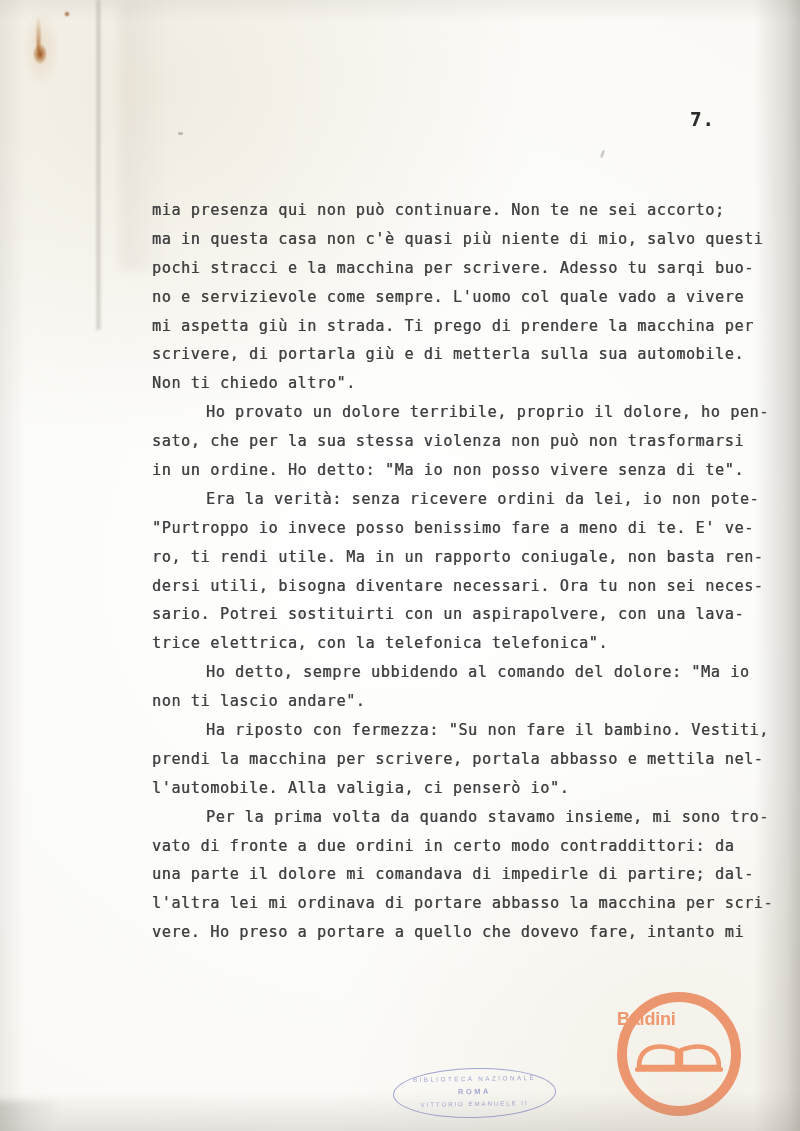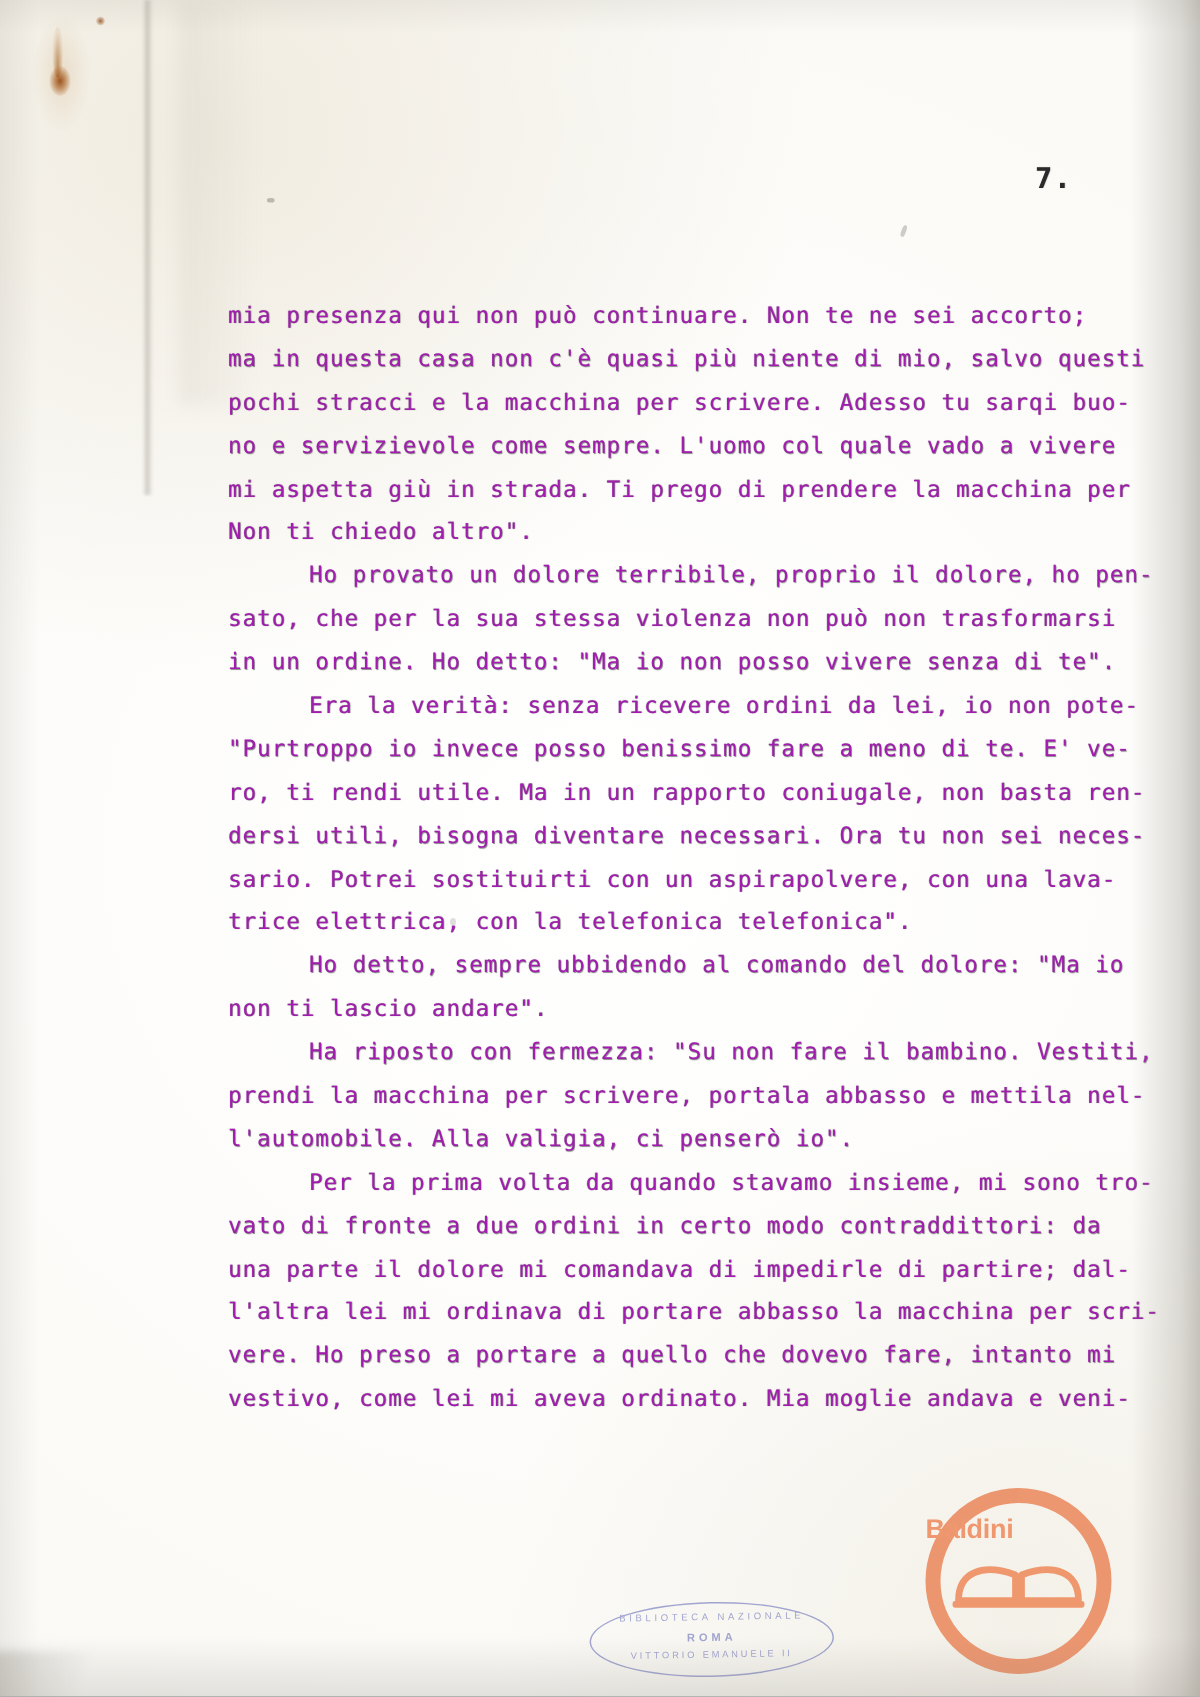--- a/index.html
+++ b/index.html
@@ -93,21 +93,21 @@
     position: absolute;
     left: 152px;
     top: 196px;
     width: 640px;
   }
   .line {
     height: 28.9px;
     font-size: 15.1px;
     line-height: 28.9px;
     letter-spacing: 0.62px;
-    color: #a21caf;
+    color: #404040;
     white-space: pre;
     text-shadow:
       0.45px 0.35px 0.55px rgba(45,45,48,0.55),
      -0.25px 0.20px 0.45px rgba(70,70,75,0.30);
   }
   .line.indent { text-indent: 54px; }
 
   
   #baldini-logo {
     position: absolute;
@@ -184,41 +184,41 @@
   <div class="speck-c"></div>
 
   <div id="page-number">7.</div>
 
   <div id="typescript">
       <div class="line">mia presenza qui non può continuare. Non te ne sei accorto;</div>
       <div class="line">ma in questa casa non c'è quasi più niente di mio, salvo questi</div>
       <div class="line">pochi stracci e la macchina per scrivere. Adesso tu sarqi buo-</div>
       <div class="line">no e servizievole come sempre. L'uomo col quale vado a vivere</div>
       <div class="line">mi aspetta giù in strada. Ti prego di prendere la macchina per</div>
+      <div class="line">scrivere, di portarla giù e di metterla sulla sua automobile.</div>
       <div class="line">Non ti chiedo altro".</div>
       <div class="line indent">Ho provato un dolore terribile, proprio il dolore, ho pen-</div>
       <div class="line">sato, che per la sua stessa violenza non può non trasformarsi</div>
       <div class="line">in un ordine. Ho detto: "Ma io non posso vivere senza di te".</div>
       <div class="line indent">Era la verità: senza ricevere ordini da lei, io non pote-</div>
       <div class="line">"Purtroppo io invece posso benissimo fare a meno di te. E' ve-</div>
       <div class="line">ro, ti rendi utile. Ma in un rapporto coniugale, non basta ren-</div>
       <div class="line">dersi utili, bisogna diventare necessari. Ora tu non sei neces-</div>
       <div class="line">sario. Potrei sostituirti con un aspirapolvere, con una lava-</div>
       <div class="line">trice elettrica, con la telefonica telefonica".</div>
       <div class="line indent">Ho detto, sempre ubbidendo al comando del dolore: "Ma io</div>
       <div class="line">non ti lascio andare".</div>
       <div class="line indent">Ha riposto con fermezza: "Su non fare il bambino. Vestiti,</div>
       <div class="line">prendi la macchina per scrivere, portala abbasso e mettila nel-</div>
       <div class="line">l'automobile. Alla valigia, ci penserò io".</div>
       <div class="line indent">Per la prima volta da quando stavamo insieme, mi sono tro-</div>
       <div class="line">vato di fronte a due ordini in certo modo contraddittori: da</div>
       <div class="line">una parte il dolore mi comandava di impedirle di partire; dal-</div>
       <div class="line">l'altra lei mi ordinava di portare abbasso la macchina per scri-</div>
       <div class="line">vere. Ho preso a portare a quello che dovevo fare, intanto mi</div>
-      <div class="line">vestivo, come lei mi aveva ordinato. Mia moglie andava e veni-</div>
     </div>
 
   <div id="baldini-logo">
     <div id="baldini-ring"></div>
     <div id="baldini-wordmark">Baldini</div>
     <svg id="baldini-book" viewBox="0 0 88 36">
       <path d="M4 31 C4 12, 20 6, 42 14 L42 31 Z" fill="none" stroke="#ef8c5e" stroke-width="4.5" stroke-linejoin="round"></path>
       <path d="M84 31 C84 12, 68 6, 46 14 L46 31 Z" fill="none" stroke="#ef8c5e" stroke-width="4.5" stroke-linejoin="round"></path>
       <line x1="2" y1="33.5" x2="86" y2="33.5" stroke="#ef8c5e" stroke-width="4.5" stroke-linecap="round"></line>
     </svg>

